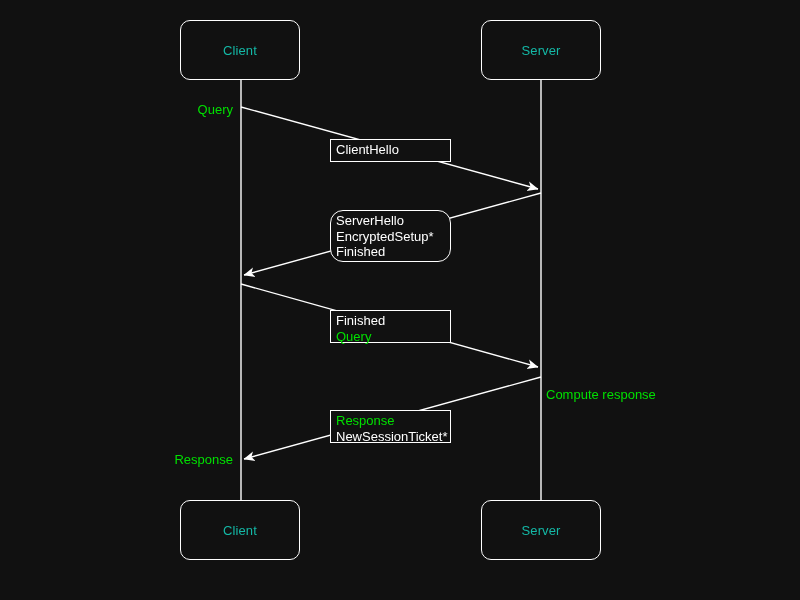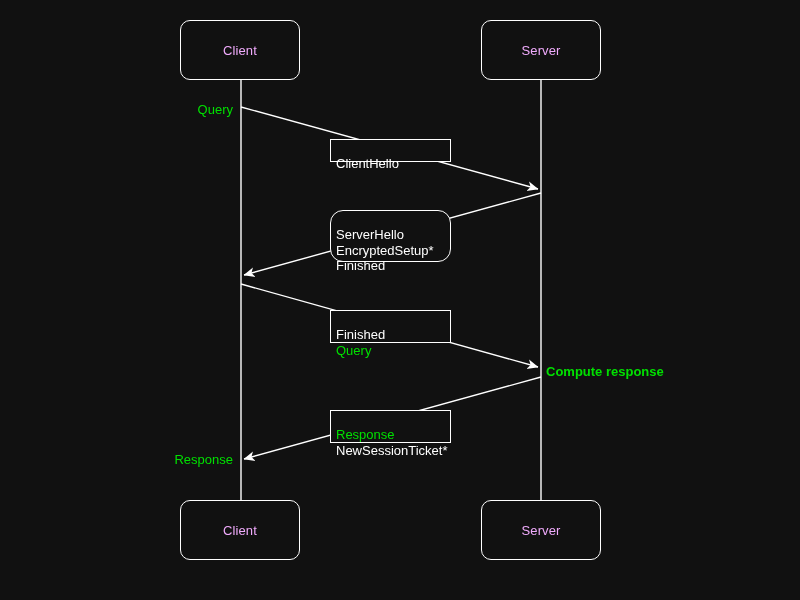--- a/index.html
+++ b/index.html
@@ -26,31 +26,31 @@
     position: absolute;
     box-sizing: border-box;
     border: 1.4px solid #ffffff;
     border-radius: 10px;
     background: #111111;
     display: flex;
     align-items: center;
     justify-content: center;
   }
   .actor-label {
-    color: #f0abfc;
+    color: #14b8a6;
     font-size: 13px;
     line-height: 1;
     letter-spacing: 0.1px;
   }
   .msg-box {
     position: absolute;
     box-sizing: border-box;
     border: 1.2px solid #ffffff;
     background: #111111;
-    padding: 16px 4px 3px 5px;
+    padding: 2px 4px 3px 5px;
   }
   .msg-line {
     font-size: 13px;
     line-height: 15.5px;
     white-space: nowrap;
     color: #ffffff;
   }
   .msg-line.green {
     color: #00e000;
   }
@@ -103,21 +103,21 @@
     <span class="actor-label">Client</span>
   </div>
   <div class="actor-box" style="left:481px; top:500px; width:120px; height:60px;">
     <span class="actor-label">Server</span>
   </div>
 
   <div class="side-label left-of-line" style="left:133px; top:103px; width:100px;">
     <span>Query</span>
   </div>
 
-  <div class="side-label right-of-line" style="left:546px; top:365px; width:180px;font-weight:bold;">
+  <div class="side-label right-of-line" style="left:546px; top:388px; width:180px;">
     <span>Compute response</span>
   </div>
 
   <div class="side-label left-of-line" style="left:116px; top:453px; width:117px;">
     <span>Response</span>
   </div>
 
   <div class="msg-box" style="left:330px; top:139px; width:121px; height:23px;">
     <div class="msg-line">ClientHello</div>
   </div>

